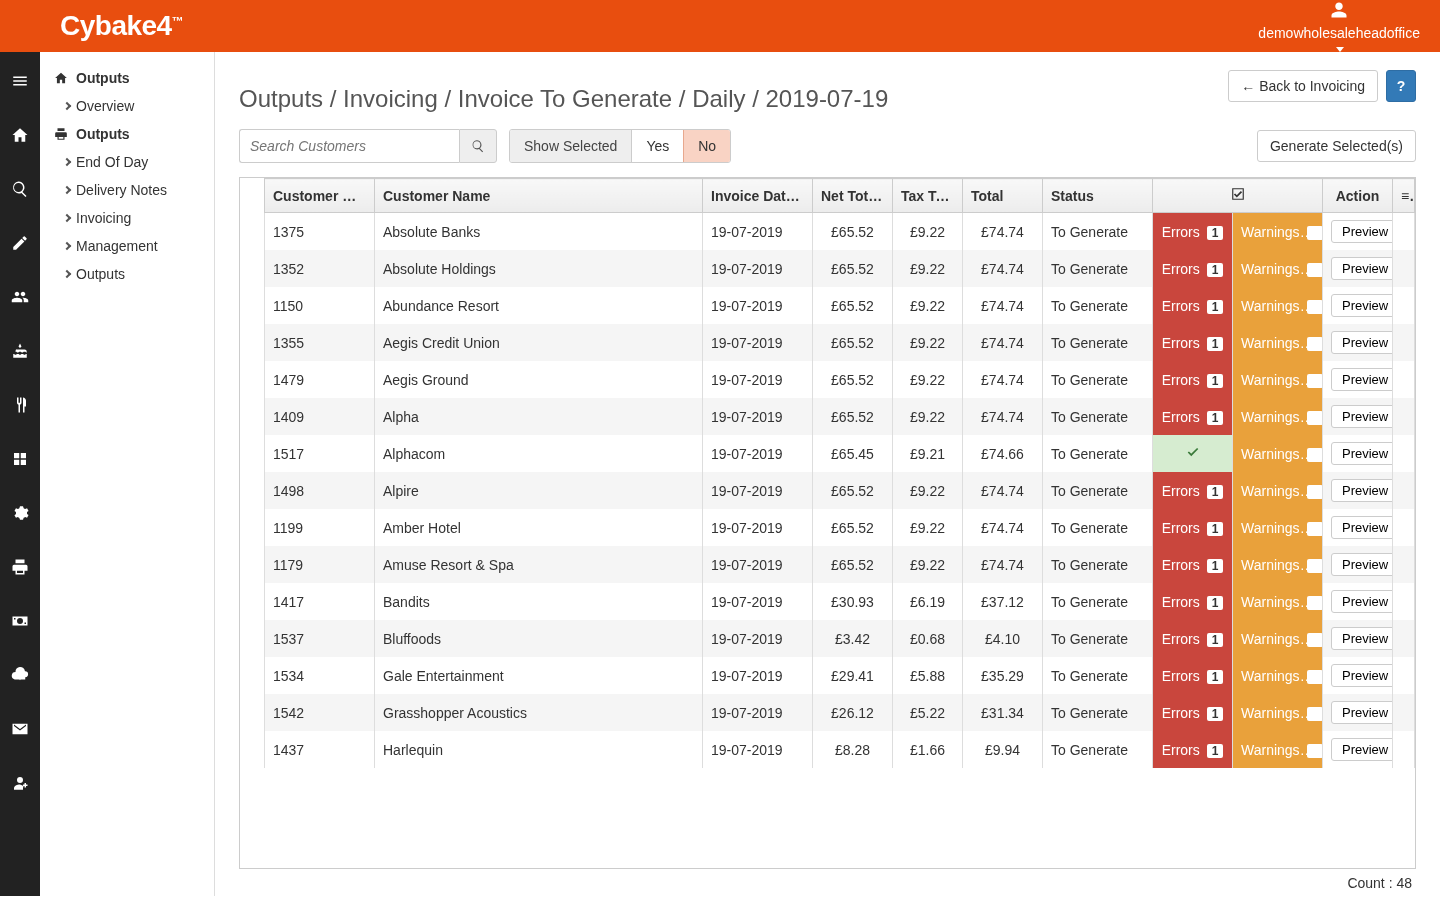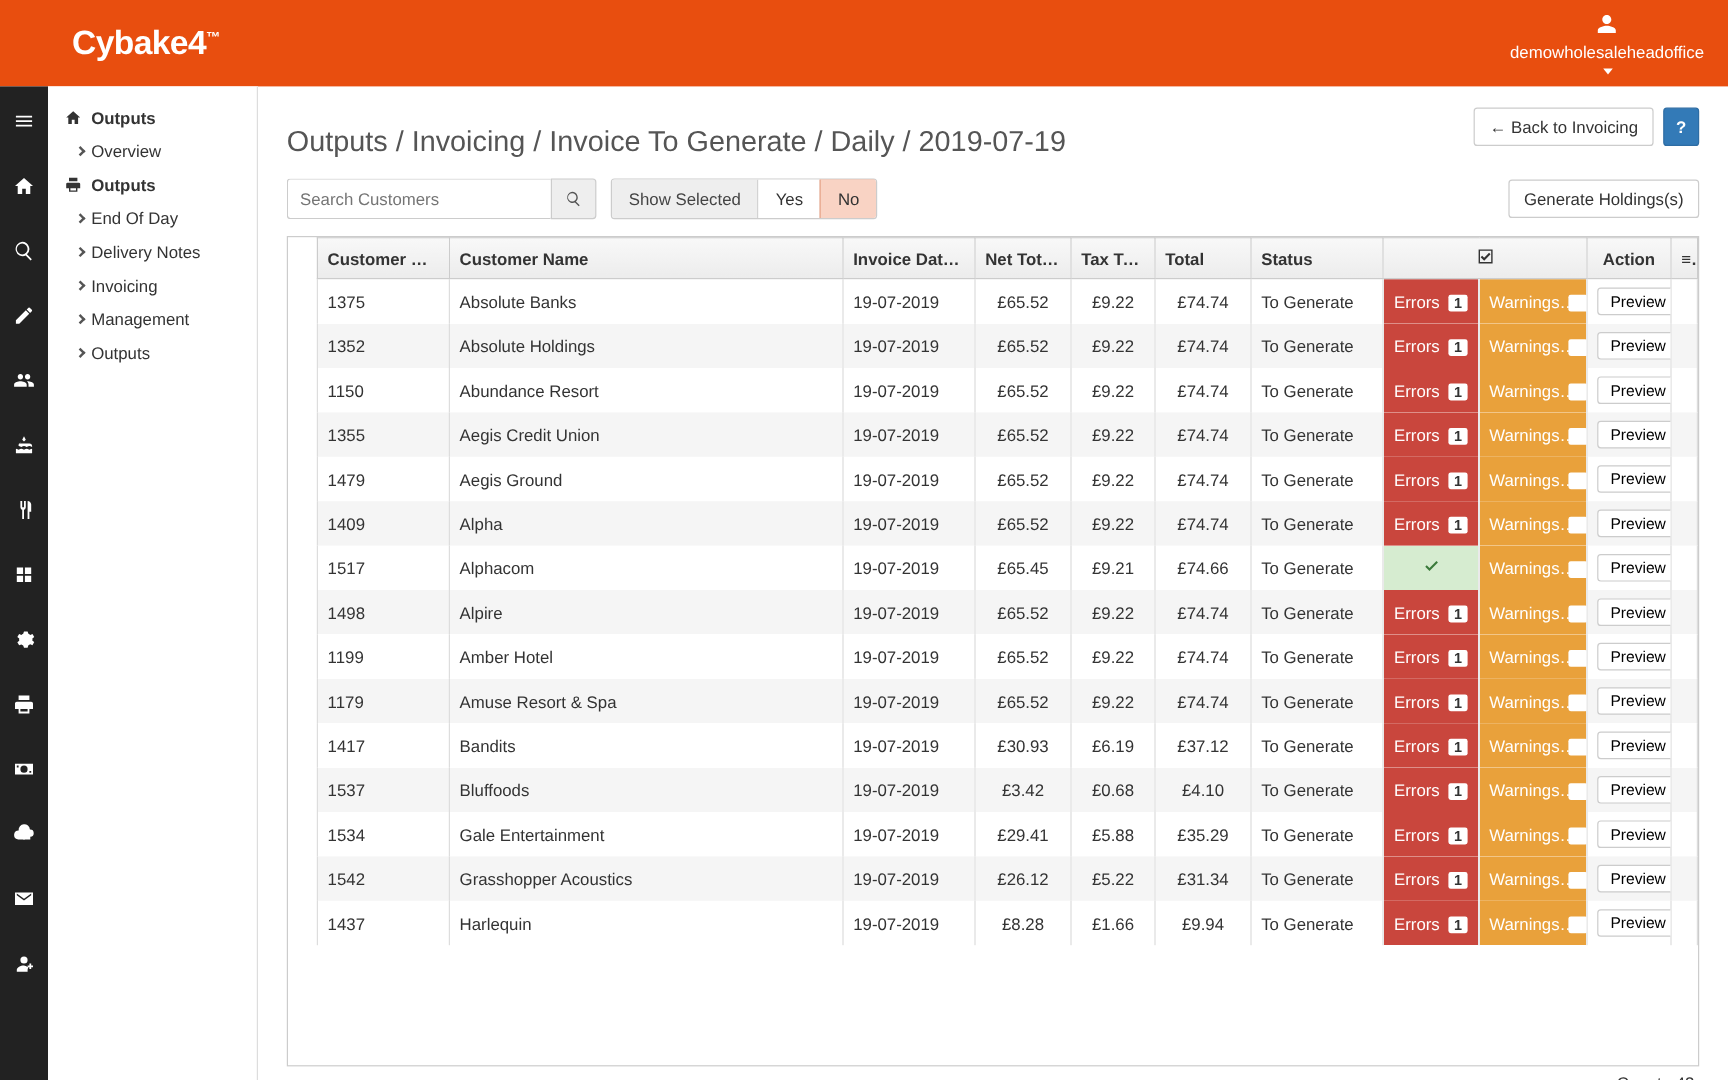--- a/index.html
+++ b/index.html
@@ -1,17 +1,17 @@
 <!DOCTYPE html>
 <html><head>
 <meta charset="utf-8">
 <style>
 * { box-sizing: border-box; margin: 0; padding: 0; }
 body { font-family: "Helvetica Neue", Helvetica, Arial, sans-serif; font-size: 14px; color: #333; background: #fff; }
-.topbar { background: #e84e0f; height: 72px; display: flex; align-items: center; padding: 0 20px 0 60px; justify-content: space-between; }
+.topbar { background: #e84e0f; height: 52px; display: flex; align-items: center; padding: 0 20px 0 60px; justify-content: space-between; }
 .logo { color: #fff; font-size: 28px; font-weight: 700; letter-spacing: -0.5px; }
 .logo sup { font-size: 12px; vertical-align: super; }
 .user-menu { color: #fff; font-size: 14px; display: flex; align-items: center; gap: 6px; cursor: pointer; flex-direction: column; }
 .user-menu svg { width: 18px; height: 18px; fill: #fff; }
 .caret-down { width: 0; height: 0; border-left: 4px solid transparent; border-right: 4px solid transparent; border-top: 5px solid #fff; margin-left: 2px;}
 .layout { display: flex; height: calc(100vh - 56px); }
 .iconbar { width: 40px; background: #222; display: flex; flex-direction: column; align-items: center; padding-top: 12px; gap: 20px; }
 .iconbar-item { width: 40px; height: 34px; display: flex; align-items: center; justify-content: center; cursor: pointer; }
 .iconbar-item svg { width: 18px; height: 18px; fill: #fff; }
 .sidebar { width: 175px; background: #fff; border-right: 1px solid #ddd; padding: 12px 0; }
@@ -21,21 +21,21 @@
 .side-item .chev { width: 6px; height: 6px; border-right: 2px solid #555; border-bottom: 2px solid #555; transform: rotate(-45deg); }
 .main { flex: 1; padding: 18px 24px; overflow: auto; min-width: 0; }
 .header-row { display: flex; justify-content: space-between; align-items: flex-start; margin-bottom: 16px; }
 .breadcrumb { font-size: 24px; color: #555; font-weight: 400; margin-top: 15px; }
 .header-actions { display: flex; gap: 8px; }
 .btn { border: 1px solid #ccc; background: #fff; padding: 7px 12px; border-radius: 3px; cursor: pointer; font-size: 14px; color: #333; }
 .btn-help { background: #337ab7; color: #fff; border-color: #2e6da4; font-weight: 700; width: 30px; padding: 7px 0; text-align: center; }
 .toolbar-row { display: flex; justify-content: space-between; margin-bottom: 14px; align-items: center; }
 .toolbar-left { display: flex; gap: 12px; align-items: stretch; }
 .search-group { display: flex; }
-.search-input { border: 1px solid #ccc; border-right: none; padding: 7px 10px; width: 220px; border-radius: 3px 0 0 3px; font-size: 14px; }
+.search-input { border: 1px solid #ccc; border-right: none; padding: 7px 10px; width: 220px; border-radius: 3px 0 0 3px; font-size: 14px; font-style: italic; }
 .search-btn { border: 1px solid #ccc; background: #eee; width: 38px; border-radius: 0 3px 3px 0; display: flex; align-items: center; justify-content: center; cursor: pointer;}
 .toggle-group { display: flex; border: 1px solid #ccc; border-radius: 3px; overflow: hidden; }
 .toggle-label { background: #eee; padding: 8px 14px; border-right: 1px solid #ccc; color: #444; }
 .toggle-opt { padding: 8px 14px; border-right: 1px solid #ccc; background: #fff; cursor: pointer; }
 .toggle-opt:last-child { border-right: none; }
 .toggle-opt.active { background: #f9d3c4; border: 1px solid #e8a88e; margin: -1px; position: relative; }
 .table-wrap { border: 1px solid #ccc; padding-left: 24px; }
 .tbl { width: 100%; border-collapse: collapse; table-layout: fixed; }
 .tbl th { background: linear-gradient(#f8f8f8,#ececec); border: 1px solid #ccc; padding: 8px; text-align: left; font-weight: 700; font-size: 14px; white-space: nowrap; overflow: hidden; text-overflow: ellipsis; position: relative;}
 .tbl th.center { text-align: center; }
@@ -203,21 +203,21 @@
                 <path fill="#555" d="M10 2a8 8 0 015.3 13.9l5.4 5.4-1.4 1.4-5.4-5.4A8 8 0 1110 2zm0 2a6 6 0 100 12 6 6 0 000-12z"></path>
               </svg>
           </div>
         </div>
         <div class="toggle-group">
           <div class="toggle-label">Show Selected</div>
           <div class="toggle-opt">Yes</div>
           <div class="toggle-opt active">No</div>
         </div>
       </div>
-      <button class="btn">Generate Holdings(s)</button>
+      <button class="btn">Generate Selected(s)</button>
     </div>
 
     <div class="table-wrap">
       <table class="tbl">
         <colgroup>
           <col style="width:110px">
             <col>
             <col style="width:110px">
             <col style="width:80px">
             <col style="width:70px">

